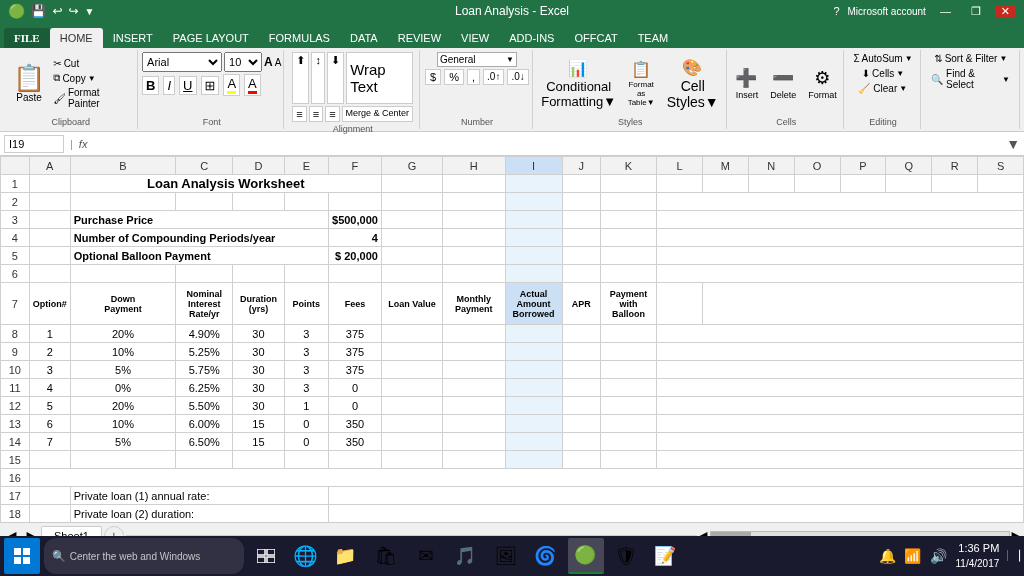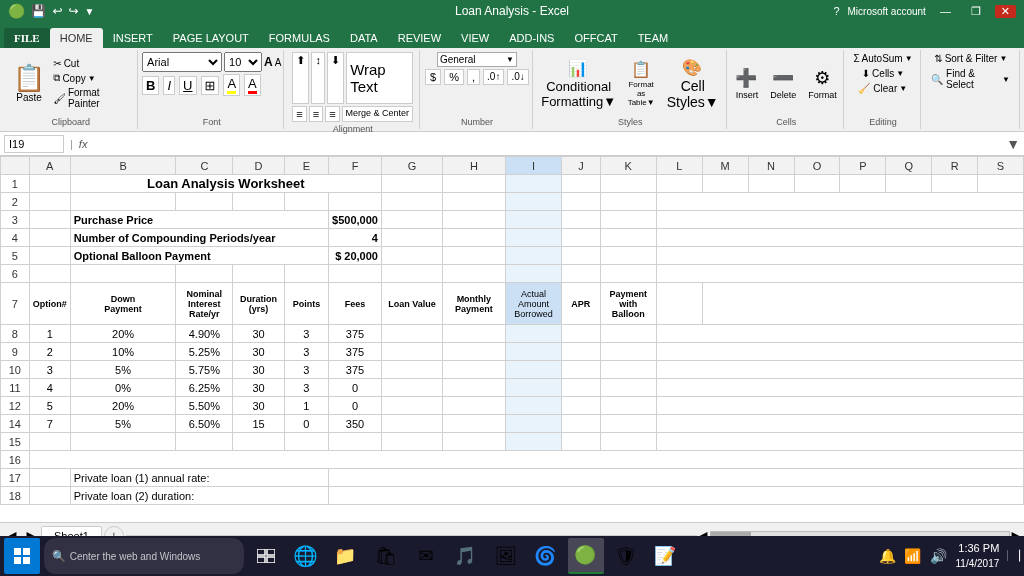--- a/index.html
+++ b/index.html
@@ -621,21 +621,21 @@
         <tr style="height:42px;">
           <td class="row-header">7</td>
           <td class="tbl-header" style="font-size:9px; font-weight:bold; text-align:center;">Option#</td>
           <td class="tbl-header" style="font-size:9px; font-weight:bold; text-align:center;">Down<br>Payment</td>
           <td class="tbl-header" style="font-size:9px; font-weight:bold; text-align:center;">Nominal<br>Interest<br>Rate/yr</td>
           <td class="tbl-header" style="font-size:9px; font-weight:bold; text-align:center;">Duration<br>(yrs)</td>
           <td class="tbl-header" style="font-size:9px; font-weight:bold; text-align:center;">Points</td>
           <td class="tbl-header" style="font-size:9px; font-weight:bold; text-align:center;">Fees</td>
           <td class="tbl-header" style="font-size:9px; font-weight:bold; text-align:center;">Loan Value</td>
           <td class="tbl-header" style="font-size:9px; font-weight:bold; text-align:center;">Monthly<br>Payment</td>
-          <td class="tbl-header" style="font-size:9px; font-weight:normal; text-align:center; background:#cce0f5;">Actual<br>Amount<br>Borrowed</td>
+          <td class="tbl-header" style="font-size:9px; font-weight:bold; text-align:center; background:#cce0f5;">Actual<br>Amount<br>Borrowed</td>
           <td class="tbl-header" style="font-size:9px; font-weight:bold; text-align:center;">APR</td>
           <td class="tbl-header" style="font-size:9px; font-weight:bold; text-align:center;">Payment<br>with<br>Balloon</td>
           <td></td>
           <td colspan="7"></td>
         </tr>
 
         <tr>
           <td class="row-header">8</td>
           <td style="text-align:center;">1</td>
           <td style="text-align:center;">20%</td>
@@ -708,20 +708,35 @@
           <td style="text-align:center;">1</td>
           <td style="text-align:center;">0</td>
           <td></td>
           <td></td>
           <td style="background:#e8f3fb;"></td>
           <td></td>
           <td></td>
           <td colspan="8"></td>
         </tr>
 
+        <tr>
+          <td class="row-header">13</td>
+          <td style="text-align:center;">6</td>
+          <td style="text-align:center;">10%</td>
+          <td style="text-align:center;">6.00%</td>
+          <td style="text-align:center;">15</td>
+          <td style="text-align:center;">0</td>
+          <td style="text-align:center;">350</td>
+          <td></td>
+          <td></td>
+          <td style="background:#e8f3fb;"></td>
+          <td></td>
+          <td></td>
+          <td colspan="8"></td>
+        </tr>
 
         <tr>
           <td class="row-header">14</td>
           <td style="text-align:center;">7</td>
           <td style="text-align:center;">5%</td>
           <td style="text-align:center;">6.50%</td>
           <td style="text-align:center;">15</td>
           <td style="text-align:center;">0</td>
           <td style="text-align:center;">350</td>
           <td></td>

